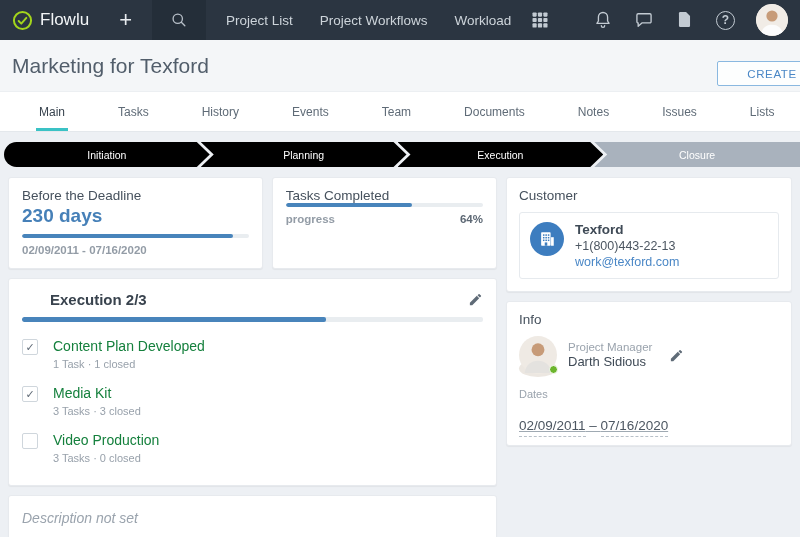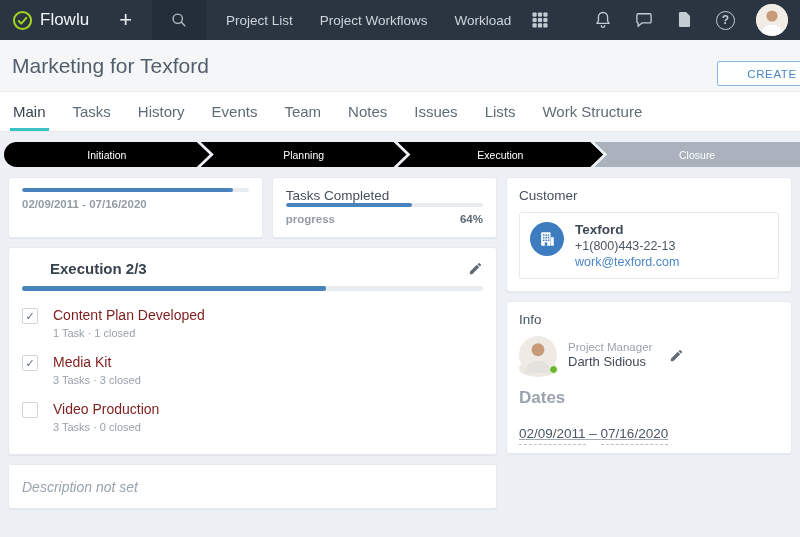--- a/index.html
+++ b/index.html
@@ -20,21 +20,21 @@
   .help-circle { width: 19px; height: 19px; border: 1.6px solid #c3cbd3; border-radius: 50%; display: flex; align-items: center; justify-content: center; font-size: 12px; font-weight: bold; cursor: pointer; }
   .nav-avatar { width: 32px; height: 32px; border-radius: 50%; overflow: hidden; cursor: pointer; background: #ece7e1; }
 
   
   .page-header { height: 52px; background: #f4f6f8; position: relative; display: flex; align-items: center; border-bottom: 1px solid #eceff2; }
   .page-title { margin-left: 12px; font-size: 21px; font-weight: 400; color: #525e6b; }
   .create-btn { position: absolute; left: 717px; top: 21px; width: 110px; height: 25px; background: #fdfefe; border: 1px solid #8ab8e0; border-radius: 2px; color: #4a87c6; font-size: 11.5px; letter-spacing: .6px; font-family: inherit; cursor: pointer; }
 
   
   .tabs { height: 40px; background: #fff; border-bottom: 1px solid #e4e8ec; display: flex; align-items: stretch; padding: 0 13px; gap: 27px; }
-  .tab { display: flex; align-items: center; font-size: 15px; color: #5f6b77; position: relative; cursor: pointer; white-space: nowrap; }
+  .tab { display: flex; align-items: center; font-size: 12px; color: #5f6b77; position: relative; cursor: pointer; white-space: nowrap; margin-left: 26px; }
   .tab.active { color: #39444f; }
   .tab.active::after { content: ''; position: absolute; left: -3px; right: -3px; bottom: 0; height: 3px; background: #3ac2c5; }
 
   
   .content { background: #edf0f4; min-height: 397px; padding: 8px; }
 
   
   .pipeline { display: flex; height: 25px; margin: 2px -8px 10px -4px; }
   .stage { flex: 1; position: relative; display: flex; align-items: center; justify-content: center; color: #fff; font-size: 10.5px; cursor: pointer; }
   .stage.done { background: #000000; }
@@ -60,42 +60,42 @@
   .stat-sub { font-size: 11.5px; color: #939ca6; margin-top: 6px; display: flex; justify-content: space-between; font-weight: bold; }
   .stat-sub .pct { color: #5d6874; }
 
   .exec-card { padding: 12px 13px 6px; }
   .exec-head { display: flex; justify-content: space-between; align-items: center; margin-left: 28px; }
   .exec-title { font-size: 15px; font-weight: 700; color: #39434e; }
   .edit-icon { width: 15px; height: 15px; color: #5f6b77; cursor: pointer; }
   .exec-card .progress { height: 5px; margin: 9px 0 16px; }
   .check-item { display: flex; gap: 15px; margin-bottom: 15px; align-items: flex-start; }
   .checkbox { width: 16px; height: 16px; flex: none; border: 1px solid #cfd6dc; border-radius: 2px; background: #fff; font-size: 11px; color: #5d6874; display: flex; align-items: center; justify-content: center; cursor: pointer; margin-top: 1px; }
-  .check-label { font-size: 14px; color: #7f1d1d; cursor: pointer; }
+  .check-label { font-size: 14px; color: #15803d; cursor: pointer; }
   .check-sub { font-size: 11px; color: #98a1ab; margin-top: 4px; }
 
   .desc-card { padding: 14px 13px 13px; }
   .desc-text { font-style: italic; color: #9aa3ad; font-size: 14px; cursor: pointer; }
 
   .side-card { padding: 10px 12px 12px; }
   .card-title { font-size: 13.5px; color: #46515d; margin-bottom: 9px; }
   .customer-box { border: 1px solid #e6eaee; border-radius: 3px; padding: 9px 10px; display: flex; gap: 11px; cursor: pointer; }
   .customer-icon { width: 34px; height: 34px; border-radius: 50%; background: #3d7dbf; flex: none; display: flex; align-items: center; justify-content: center; }
   .customer-name { font-size: 13.5px; font-weight: 700; color: #3f4a56; }
   .customer-phone { font-size: 12.5px; color: #4c5661; margin-top: 2px; }
   .customer-email { font-size: 12.5px; color: #4a87c6; margin-top: 2px; cursor: pointer; }
 
   .manager-row { display: flex; align-items: center; gap: 11px; }
   .info-avatar { position: relative; width: 38px; height: 38px; flex: none; cursor: pointer; }
   .info-avatar .photo { width: 38px; height: 38px; border-radius: 50%; overflow: hidden; background: #ece7e1; }
   .status-dot { position: absolute; right: -1px; bottom: 0; width: 9px; height: 9px; border-radius: 50%; background: #6cb52d; border: 1.5px solid #fff; }
   .manager-role { font-size: 11.5px; color: #9aa3ad; }
   .manager-name { font-size: 13px; color: #3f4a56; margin-top: 1px; }
   .manager-row .edit-icon { margin-left: 6px; }
-  .dates-label { font-size: 17px; color: #9aa3ad; margin-top: 14px; font-weight: bold; }
+  .dates-label { font-size: 11px; color: #9aa3ad; margin-top: 14px; }
   .dates-line { font-size: 13.5px; color: #4c5661; margin-top: 18px; text-decoration: underline; text-decoration-color: #9fa9b2; }
   .date-val { border-bottom: 1px dashed #b8c0c8; padding-bottom: 3px; cursor: pointer; }
 </style>
 </head>
 <body>
 
 <div class="navbar">
   <div class="brand">
     <span style="display:flex">
       <svg width="21" height="21" viewBox="0 0 24 24">
@@ -164,20 +164,21 @@
   <h1 class="page-title">Marketing for Texford</h1>
   <button class="create-btn">CREATE</button>
 </div>
 
 <div class="tabs">
   <div class="tab active">Main</div>
   <div class="tab">Tasks</div>
   <div class="tab">History</div>
   <div class="tab">Events</div>
   <div class="tab">Team</div>
+  <div class="tab">Documents</div>
   <div class="tab">Notes</div>
   <div class="tab">Issues</div>
   <div class="tab">Lists</div>
   <div class="tab">Work Structure</div>
 </div>
 
 <div class="content">
 
   <div class="pipeline">
     <div class="stage done first">Initiation</div>
@@ -185,20 +186,22 @@
     <div class="stage done mid">Execution</div>
     <div class="stage todo last">Closure</div>
   </div>
 
   <div class="columns">
 
     <div class="col-left">
       <div class="stat-row">
 
         <div class="card stat-card deadline">
+          <div class="stat-title">Before the Deadline</div>
+          <div class="stat-value">230 days</div>
           <div class="progress">
             <div class="progress-fill" style="width: 93%;"></div>
           </div>
           <div class="stat-sub">
             <span>02/09/2011 - 07/16/2020</span>
           </div>
         </div>
 
         <div class="card stat-card tasks">
           <div class="stat-title">Tasks Completed</div>

